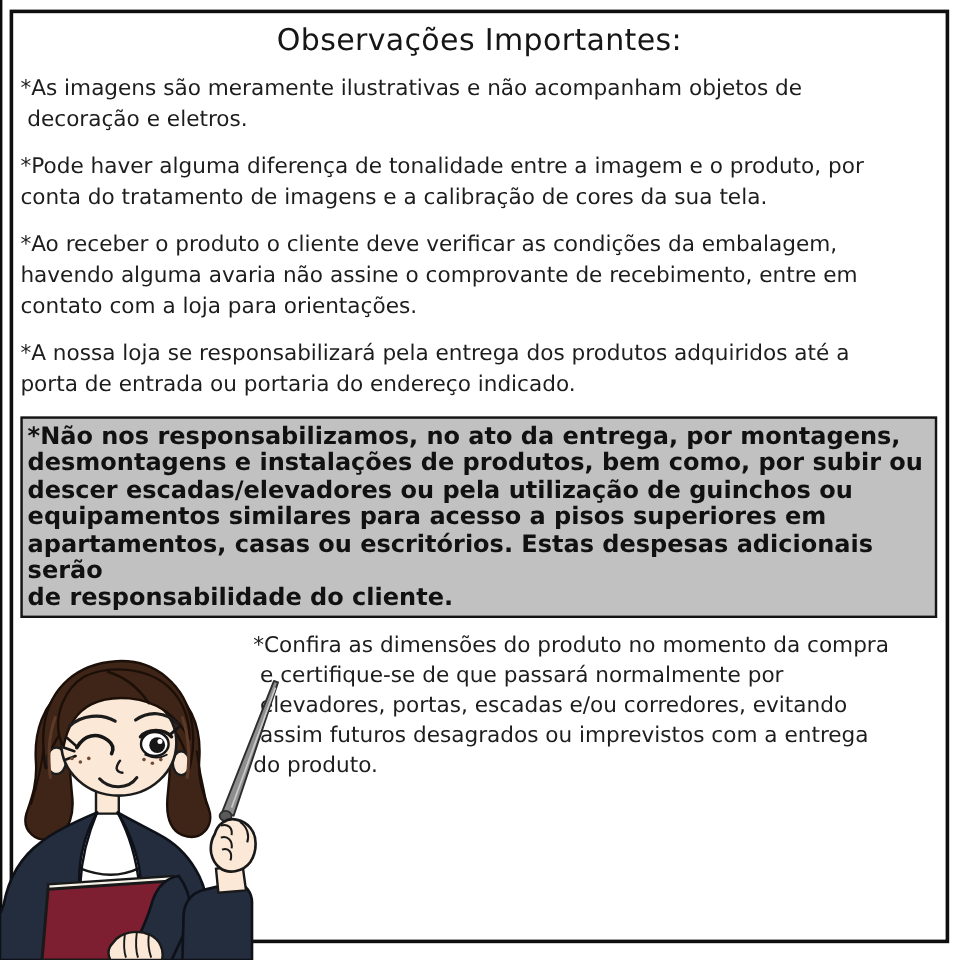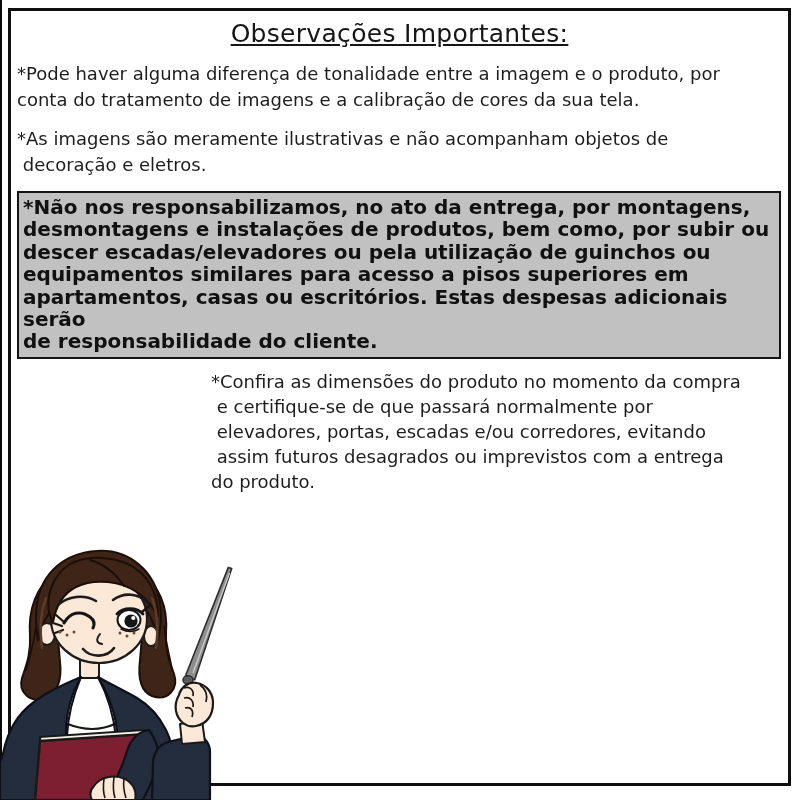--- a/index.html
+++ b/index.html
@@ -7,21 +7,21 @@
     position:relative;width:800px;height:800px;background:#ffffff;overflow:hidden;
     font-family:"DejaVu Sans","Liberation Sans",sans-serif;color:#1d1d1d;
   }
   .edge-strip{position:absolute;left:0;top:0;width:2px;height:800px;background:#0a0a0a;}
   .frame{
     position:absolute;left:8px;top:8px;width:783px;height:778px;
     border:3px solid #0f0f0f;box-sizing:border-box;background:#ffffff;
   }
   .title{
     margin:8px 0 0 0;text-align:center;font-size:25px;font-weight:400;
-    letter-spacing:.3px;color:#161616;text-decoration:underline;
+    letter-spacing:.3px;color:#161616;
   }
   .notes{padding:13px 7px 0 6px;}
   .note{
     font-size:18px;line-height:26px;margin:0 0 13px 0;white-space:pre-wrap;
   }
   .highlight{
     margin:2px 0 0 0;border:2px solid #141414;background:#c1c1c1;
     padding:3px 5px 4px 4px;font-weight:700;font-size:20px;line-height:22.4px;
     white-space:pre-wrap;color:#111111;
   }
@@ -33,24 +33,29 @@
 </head>
 <body>
 
 <div class="stage">
   <div class="edge-strip"></div>
 
   <div class="frame">
     <h1 class="title">Observações Importantes:</h1>
 
     <div class="notes">
+      <div class="note">*As imagens são meramente ilustrativas e não acompanham objetos de
+ decoração e eletros.</div>
       <div class="note">*Pode haver alguma diferença de tonalidade entre a imagem e o produto, por
 conta do tratamento de imagens e a calibração de cores da sua tela.</div>
-      <div class="note">*As imagens são meramente ilustrativas e não acompanham objetos de
- decoração e eletros.</div>
+      <div class="note">*Ao receber o produto o cliente deve verificar as condições da embalagem,
+havendo alguma avaria não assine o comprovante de recebimento, entre em
+contato com a loja para orientações.</div>
+      <div class="note">*A nossa loja se responsabilizará pela entrega dos produtos adquiridos até a
+porta de entrada ou portaria do endereço indicado.</div>
       <div class="highlight">*Não nos responsabilizamos, no ato da entrega, por montagens,
 desmontagens e instalações de produtos, bem como, por subir ou
 descer escadas/elevadores ou pela utilização de guinchos ou
 equipamentos similares para acesso a pisos superiores em
 apartamentos, casas ou escritórios. Estas despesas adicionais serão
 de responsabilidade do cliente.</div>
     </div>
 
     <div class="final-note">*Confira as dimensões do produto no momento da compra
  e certifique-se de que passará normalmente por

